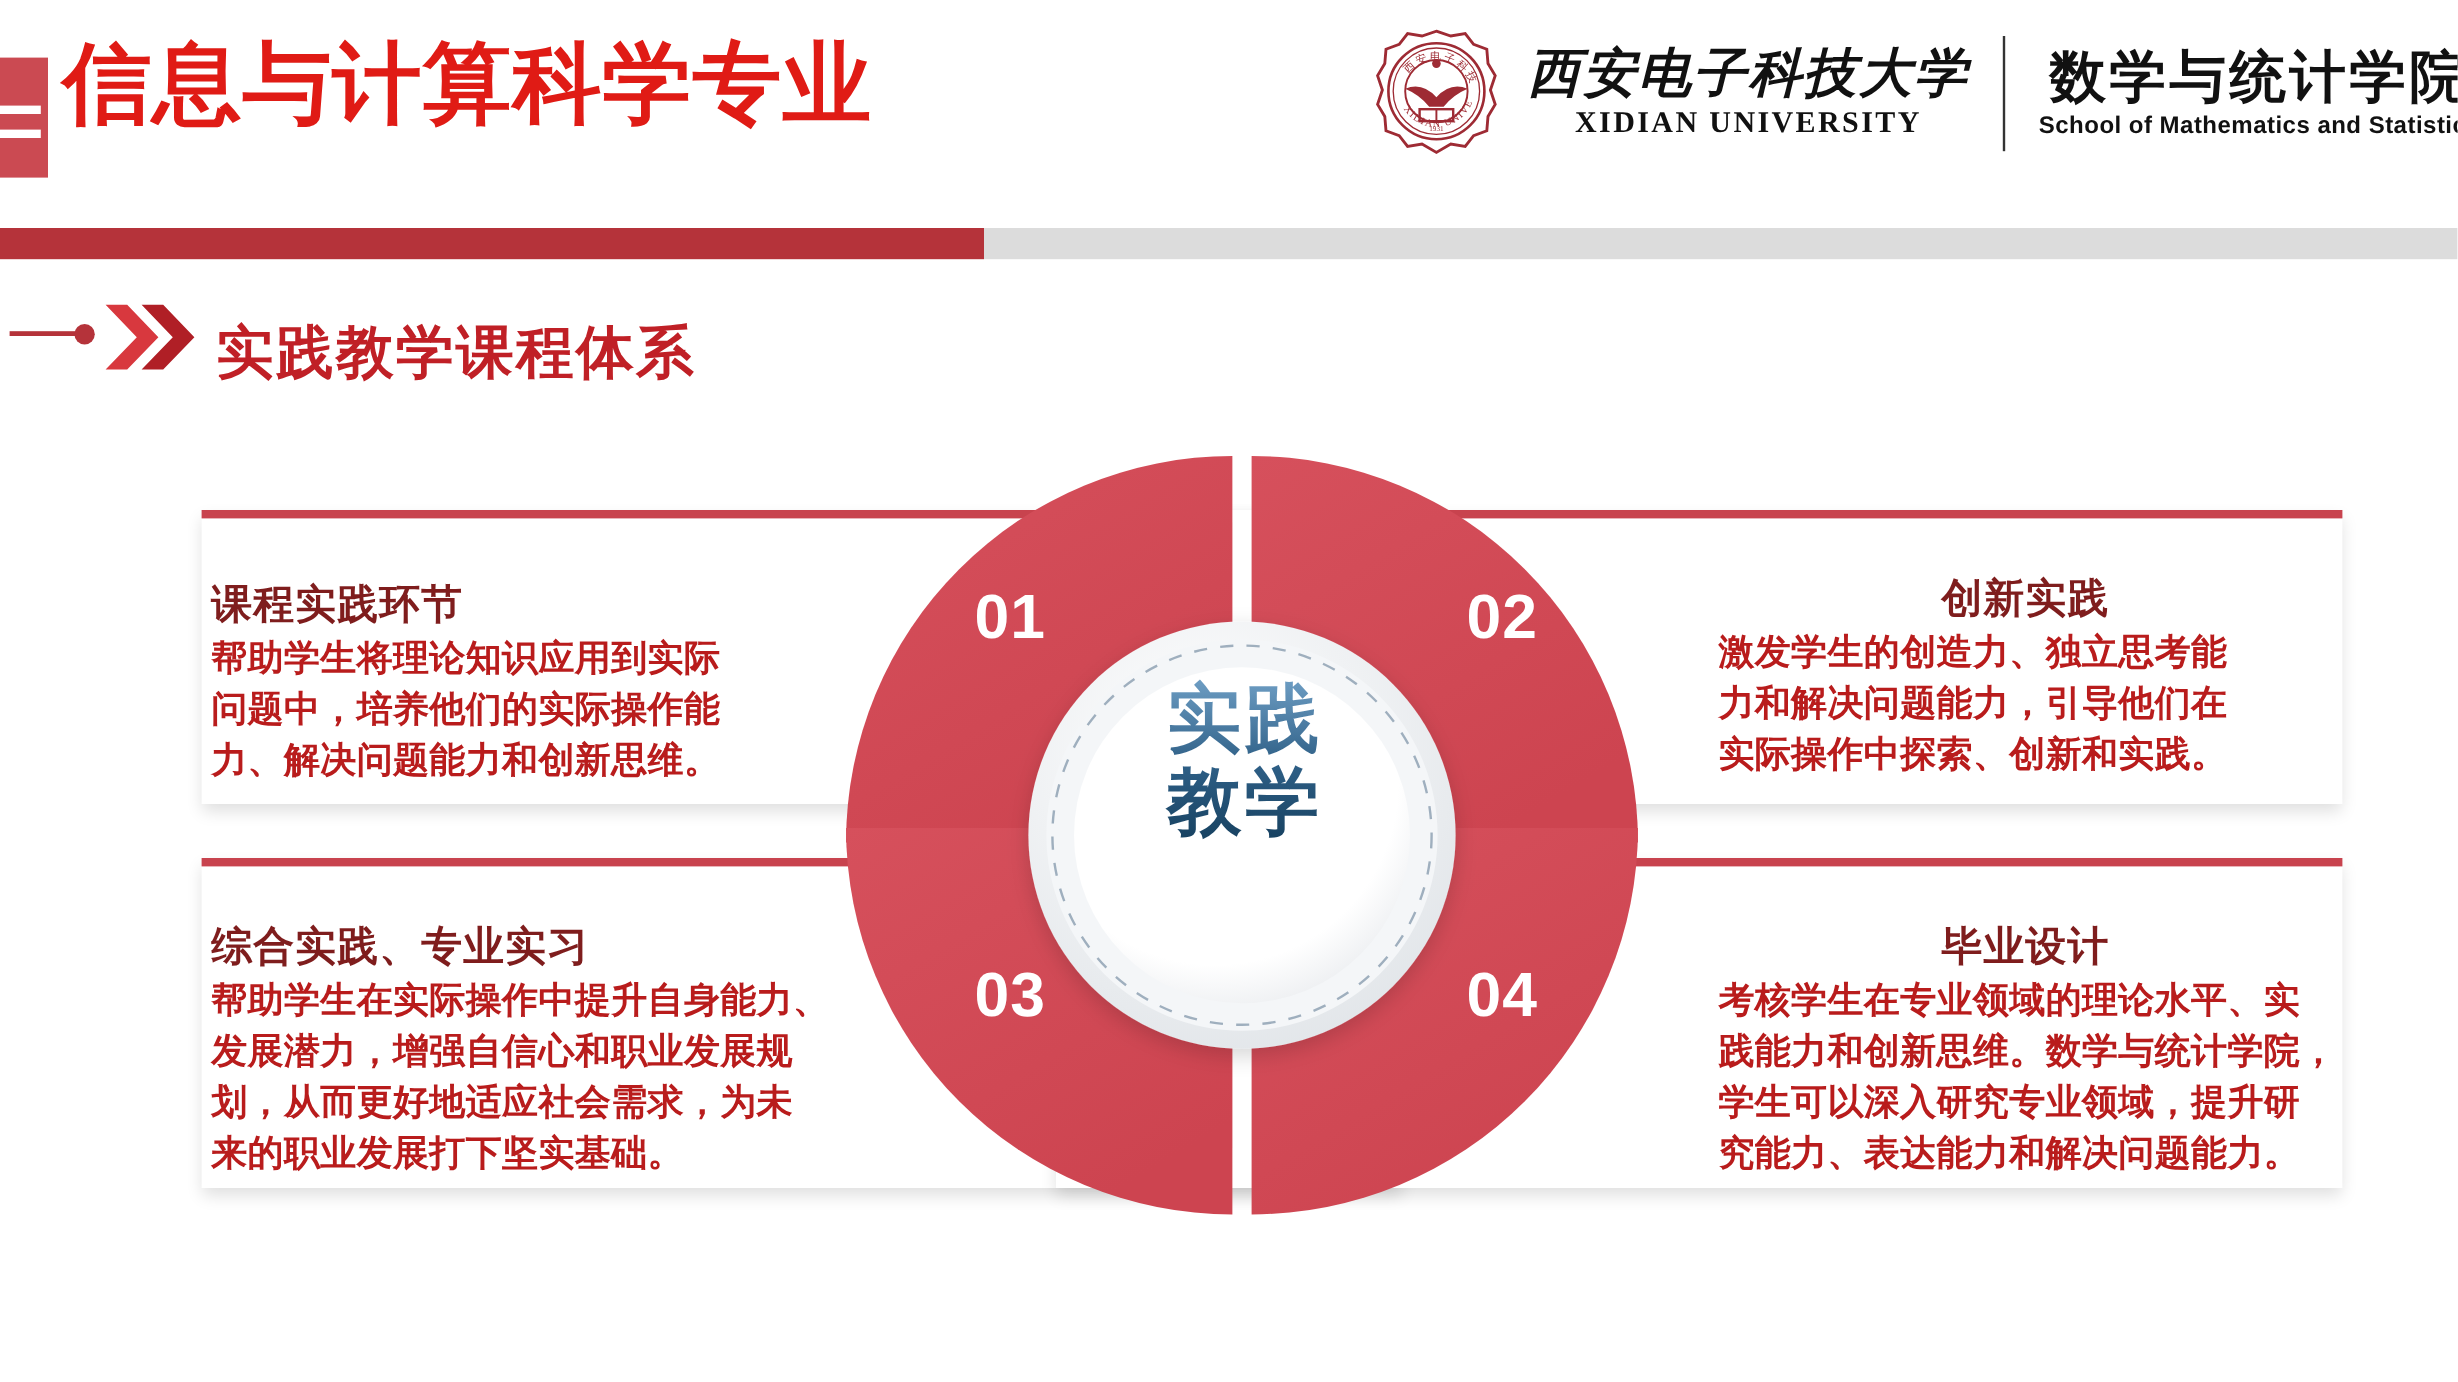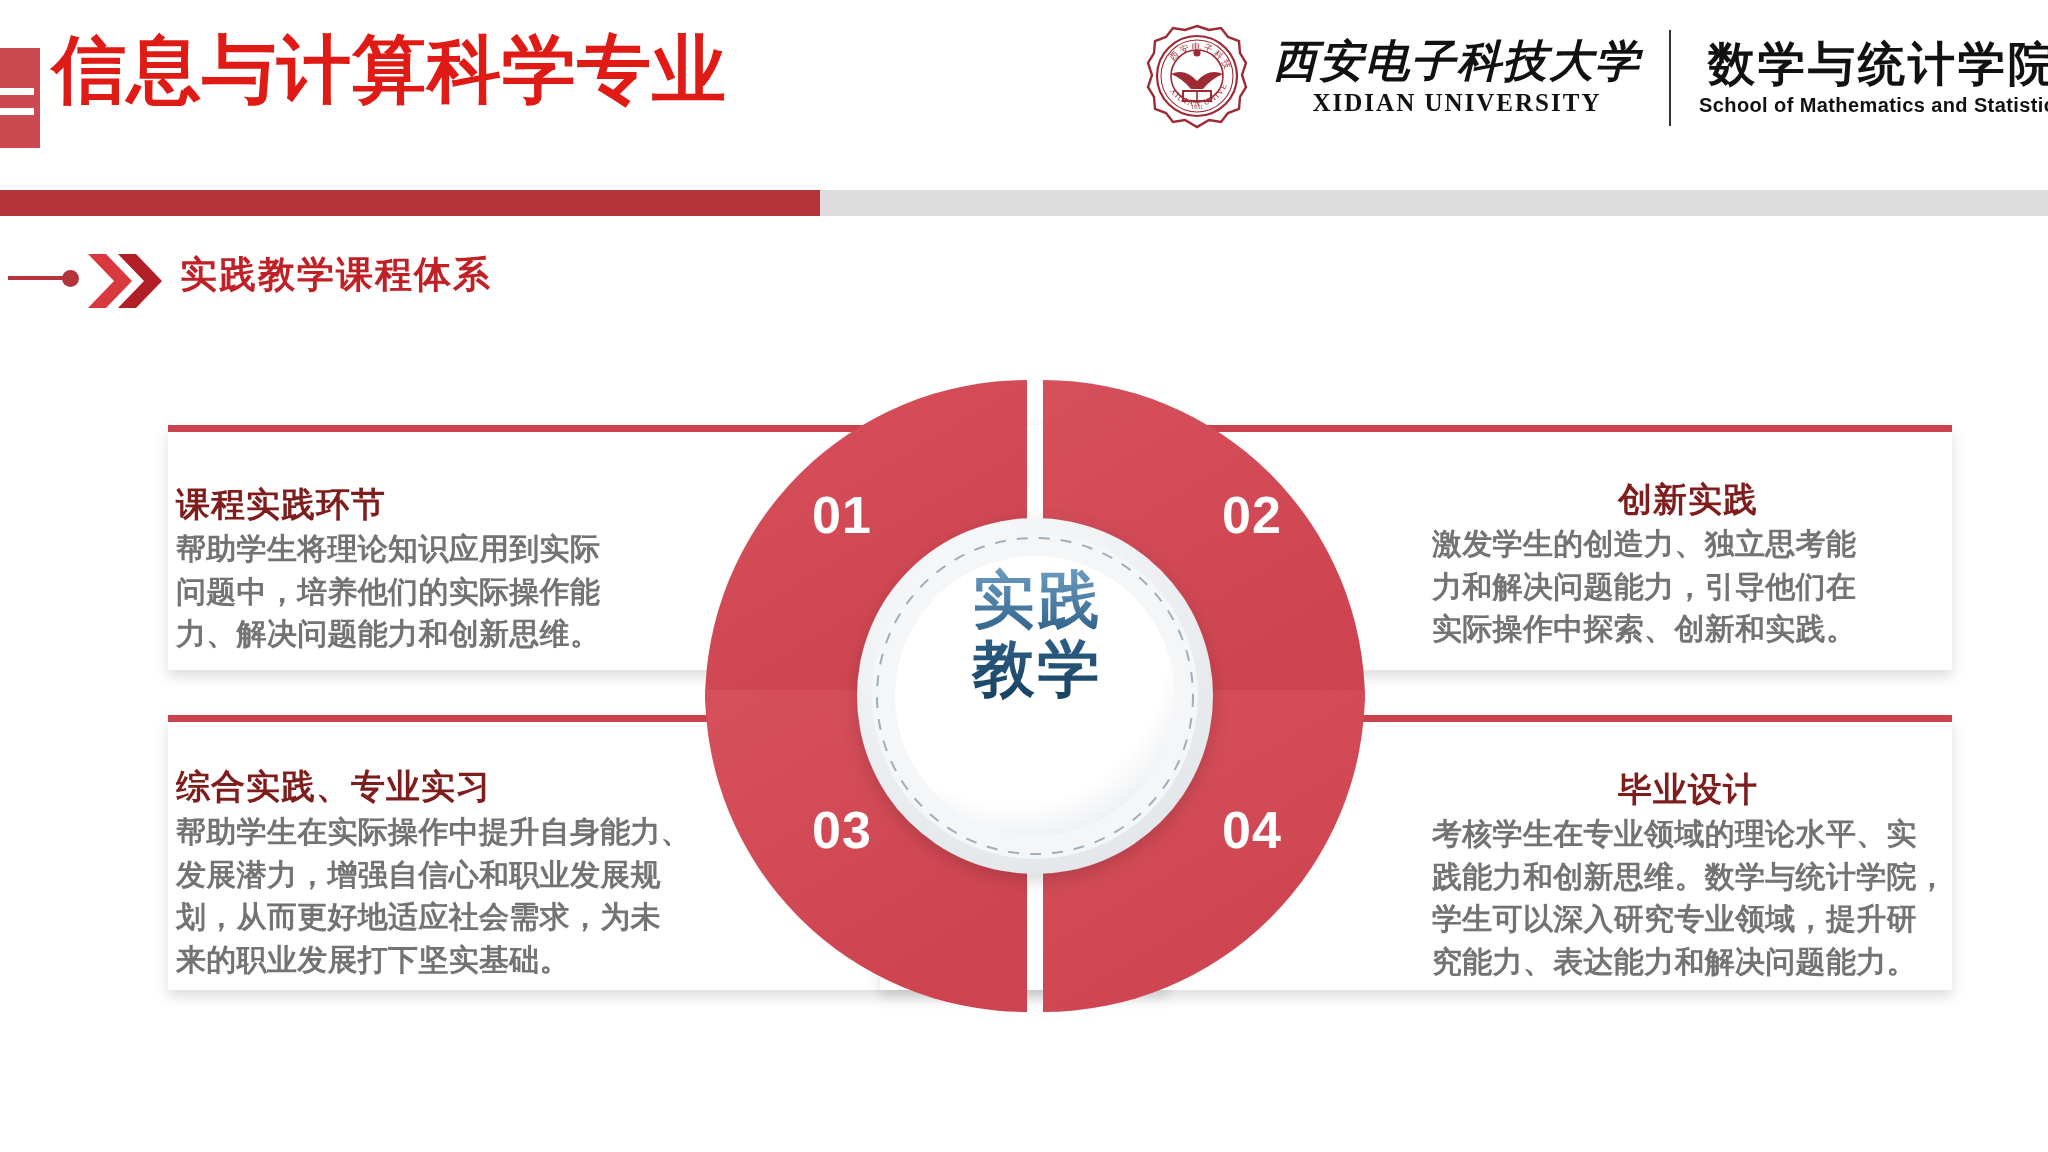--- a/index.html
+++ b/index.html
@@ -82,22 +82,22 @@
   #sec-line {
     position: absolute; left: 8px; top: 26px; width: 58px; height: 4px;
     background: #B5333A;
   }
   #sec-dot {
     position: absolute; left: 62px; top: 20px;
     width: 17px; height: 17px; border-radius: 50%; background: #B5333A;
   }
   #sec-chevrons { position: absolute; left: 86px; top: 2px; }
   #section-title {
-    position: absolute; left: 180px; top: 0;
-    font-size: 37px; font-weight: 700; color: #C02026;
+    position: absolute; left: 180px; top: 12px;
+    font-size: 48px; font-weight: 700; color: #C02026;
     letter-spacing: 2px; white-space: nowrap;
   }
 
   
   #diagram { position: absolute; left: 0; top: 360px; width: 2048px; height: 740px; }
 
   
   .panel {
     position: absolute;
     background: #ffffff;
@@ -116,29 +116,29 @@
   
   .txt {
     position: absolute; z-index: 6;
   }
   .q-title {
     font-size: 34px; font-weight: 700; color: #7f1d1d;
     letter-spacing: 1px; line-height: 1.15; white-space: nowrap;
     margin-bottom: 4px;
   }
   .q-body {
-    font-size: 30px; font-weight: 700; color: #737373;
+    font-size: 30px; font-weight: 700; color: #b91c1c;
     line-height: 1.42; letter-spacing: 0.3px;
   }
   .txt-left  { left: 176px; text-align: left; width: 500px; }
   .txt-right { left: 1432px; text-align: left; width: 512px; }
   .txt-right .q-title { text-align: center; }
   #txt-q1 { top: 125px; }
   #txt-q2 { top: 120px; }
-  #txt-q3 { top: 410px; font-family: Liberation Mono, monospace; }
+  #txt-q3 { top: 410px; }
   #txt-q4 { top: 410px; }
   #txt-q3 .q-body, #txt-q1 .q-body { white-space: nowrap; }
   #txt-q2 .q-body, #txt-q4 .q-body { white-space: nowrap; }
 
   
   #donut {
     position: absolute; left: 705px; top: 6px;
     width: 660px; height: 660px; z-index: 4;
   }
 

